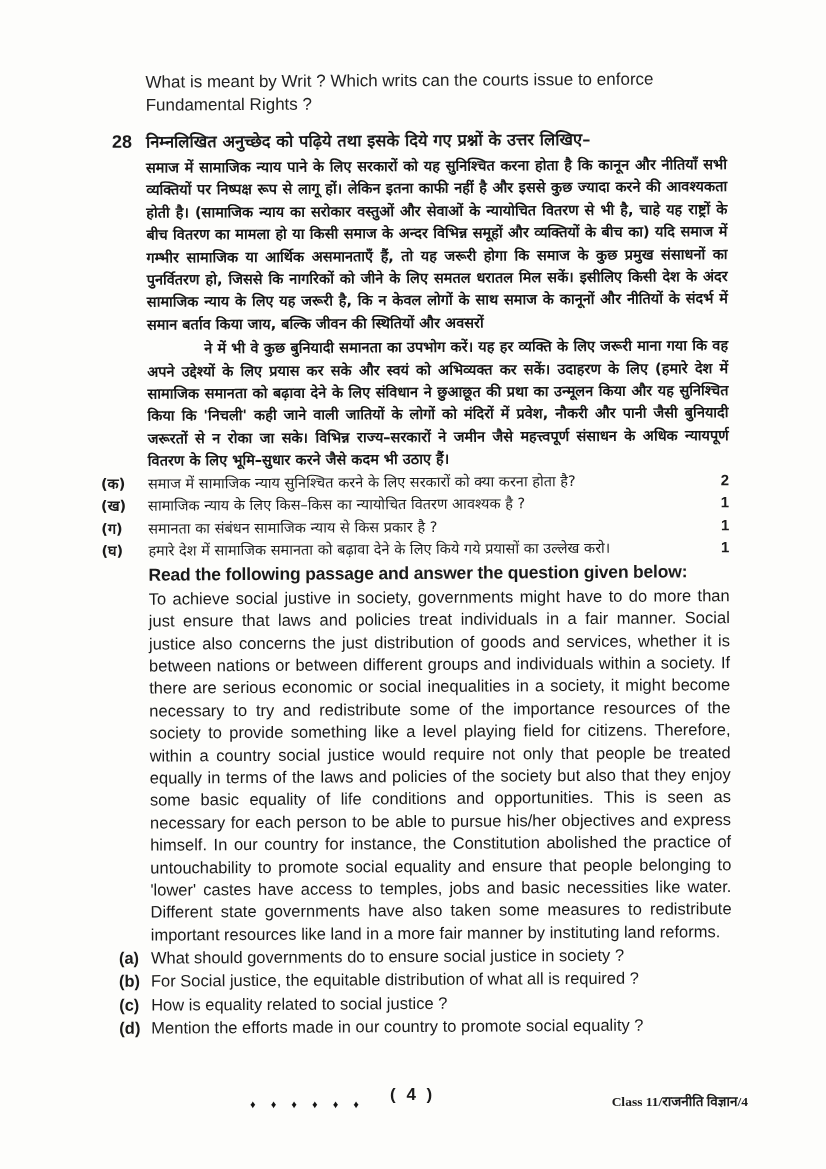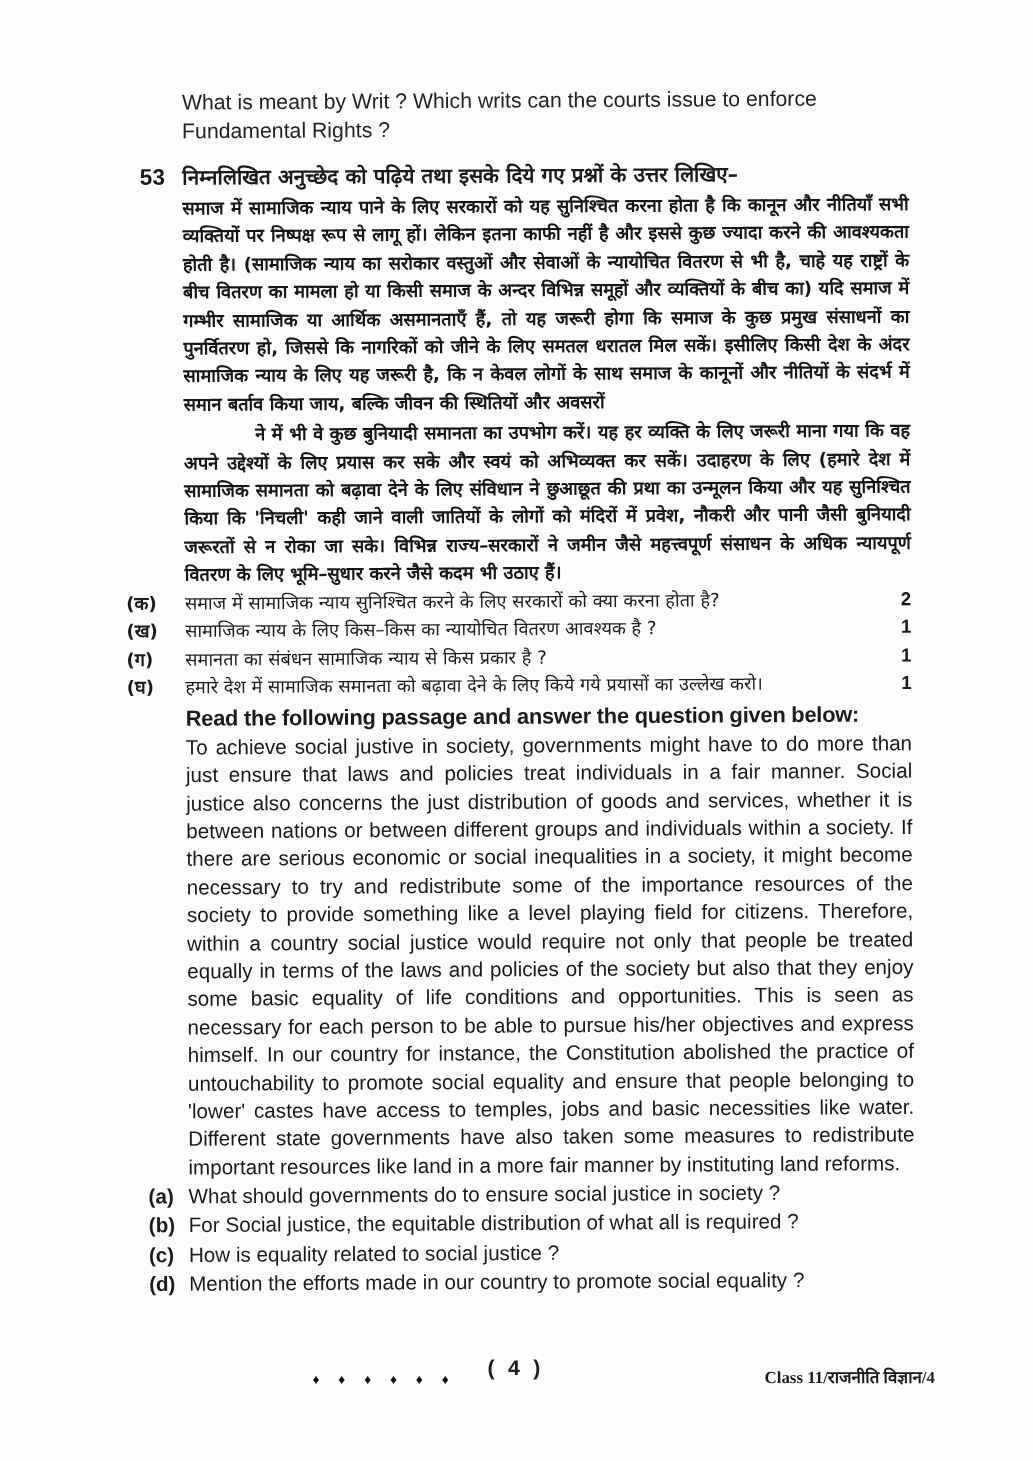--- a/index.html
+++ b/index.html
@@ -84,21 +84,21 @@
 </style>
 </head>
 <body>
 
 <div class="page">
   <div class="content">
 
     <div class="writ-q">What is meant by Writ ? Which writs can the courts issue to enforce Fundamental Rights ?</div>
 
     <div class="q28row">
-      <span class="qnum">53</span>
+      <span class="qnum">28</span>
       <span class="qhead">निम्नलिखित अनुच्छेद को पढ़िये तथा इसके दिये गए प्रश्नों के उत्तर लिखिए–</span>
     </div>
 
     <p class="hp">समाज में सामाजिक न्याय पाने के लिए सरकारों को यह सुनिश्चित करना होता है कि कानून और नीतियाँ सभी व्यक्तियों पर निष्पक्ष रूप से लागू हों। लेकिन इतना काफी नहीं है और इससे कुछ ज्यादा करने की आवश्यकता होती है। (सामाजिक न्याय का सरोकार वस्तुओं और सेवाओं के न्यायोचित वितरण से भी है, चाहे यह राष्ट्रों के बीच वितरण का मामला हो या किसी समाज के अन्दर विभिन्न समूहों और व्यक्तियों के बीच का) यदि समाज में गम्भीर सामाजिक या आर्थिक असमानताएँ हैं, तो यह जरूरी होगा कि समाज के कुछ प्रमुख संसाधनों का पुनर्वितरण हो, जिससे कि नागरिकों को जीने के लिए समतल धरातल मिल सकें। इसीलिए किसी देश के अंदर सामाजिक न्याय के लिए यह जरूरी है, कि न केवल लोगों के साथ समाज के कानूनों और नीतियों के संदर्भ में समान बर्ताव किया जाय, बल्कि जीवन की स्थितियों और अवसरों</p>
 
     <p class="hp indent">ने में भी वे कुछ बुनियादी समानता का उपभोग करें। यह हर व्यक्ति के लिए जरूरी माना गया कि वह अपने उद्देश्यों के लिए प्रयास कर सके और स्वयं को अभिव्यक्त कर सकें। उदाहरण के लिए (हमारे देश में सामाजिक समानता को बढ़ावा देने के लिए संविधान ने छुआछूत की प्रथा का उन्मूलन किया और यह सुनिश्चित किया कि 'निचली' कही जाने वाली जातियों के लोगों को मंदिरों में प्रवेश, नौकरी और पानी जैसी बुनियादी जरूरतों से न रोका जा सके। विभिन्न राज्य–सरकारों ने जमीन जैसे महत्त्वपूर्ण संसाधन के अधिक न्यायपूर्ण वितरण के लिए भूमि–सुधार करने जैसे कदम भी उठाए हैं।</p>
 
     <div class="hq-row">
       <span class="hq-label">(क)</span>
       <span class="hq-text">समाज में सामाजिक न्याय सुनिश्चित करने के लिए सरकारों को क्या करना होता है?</span>

